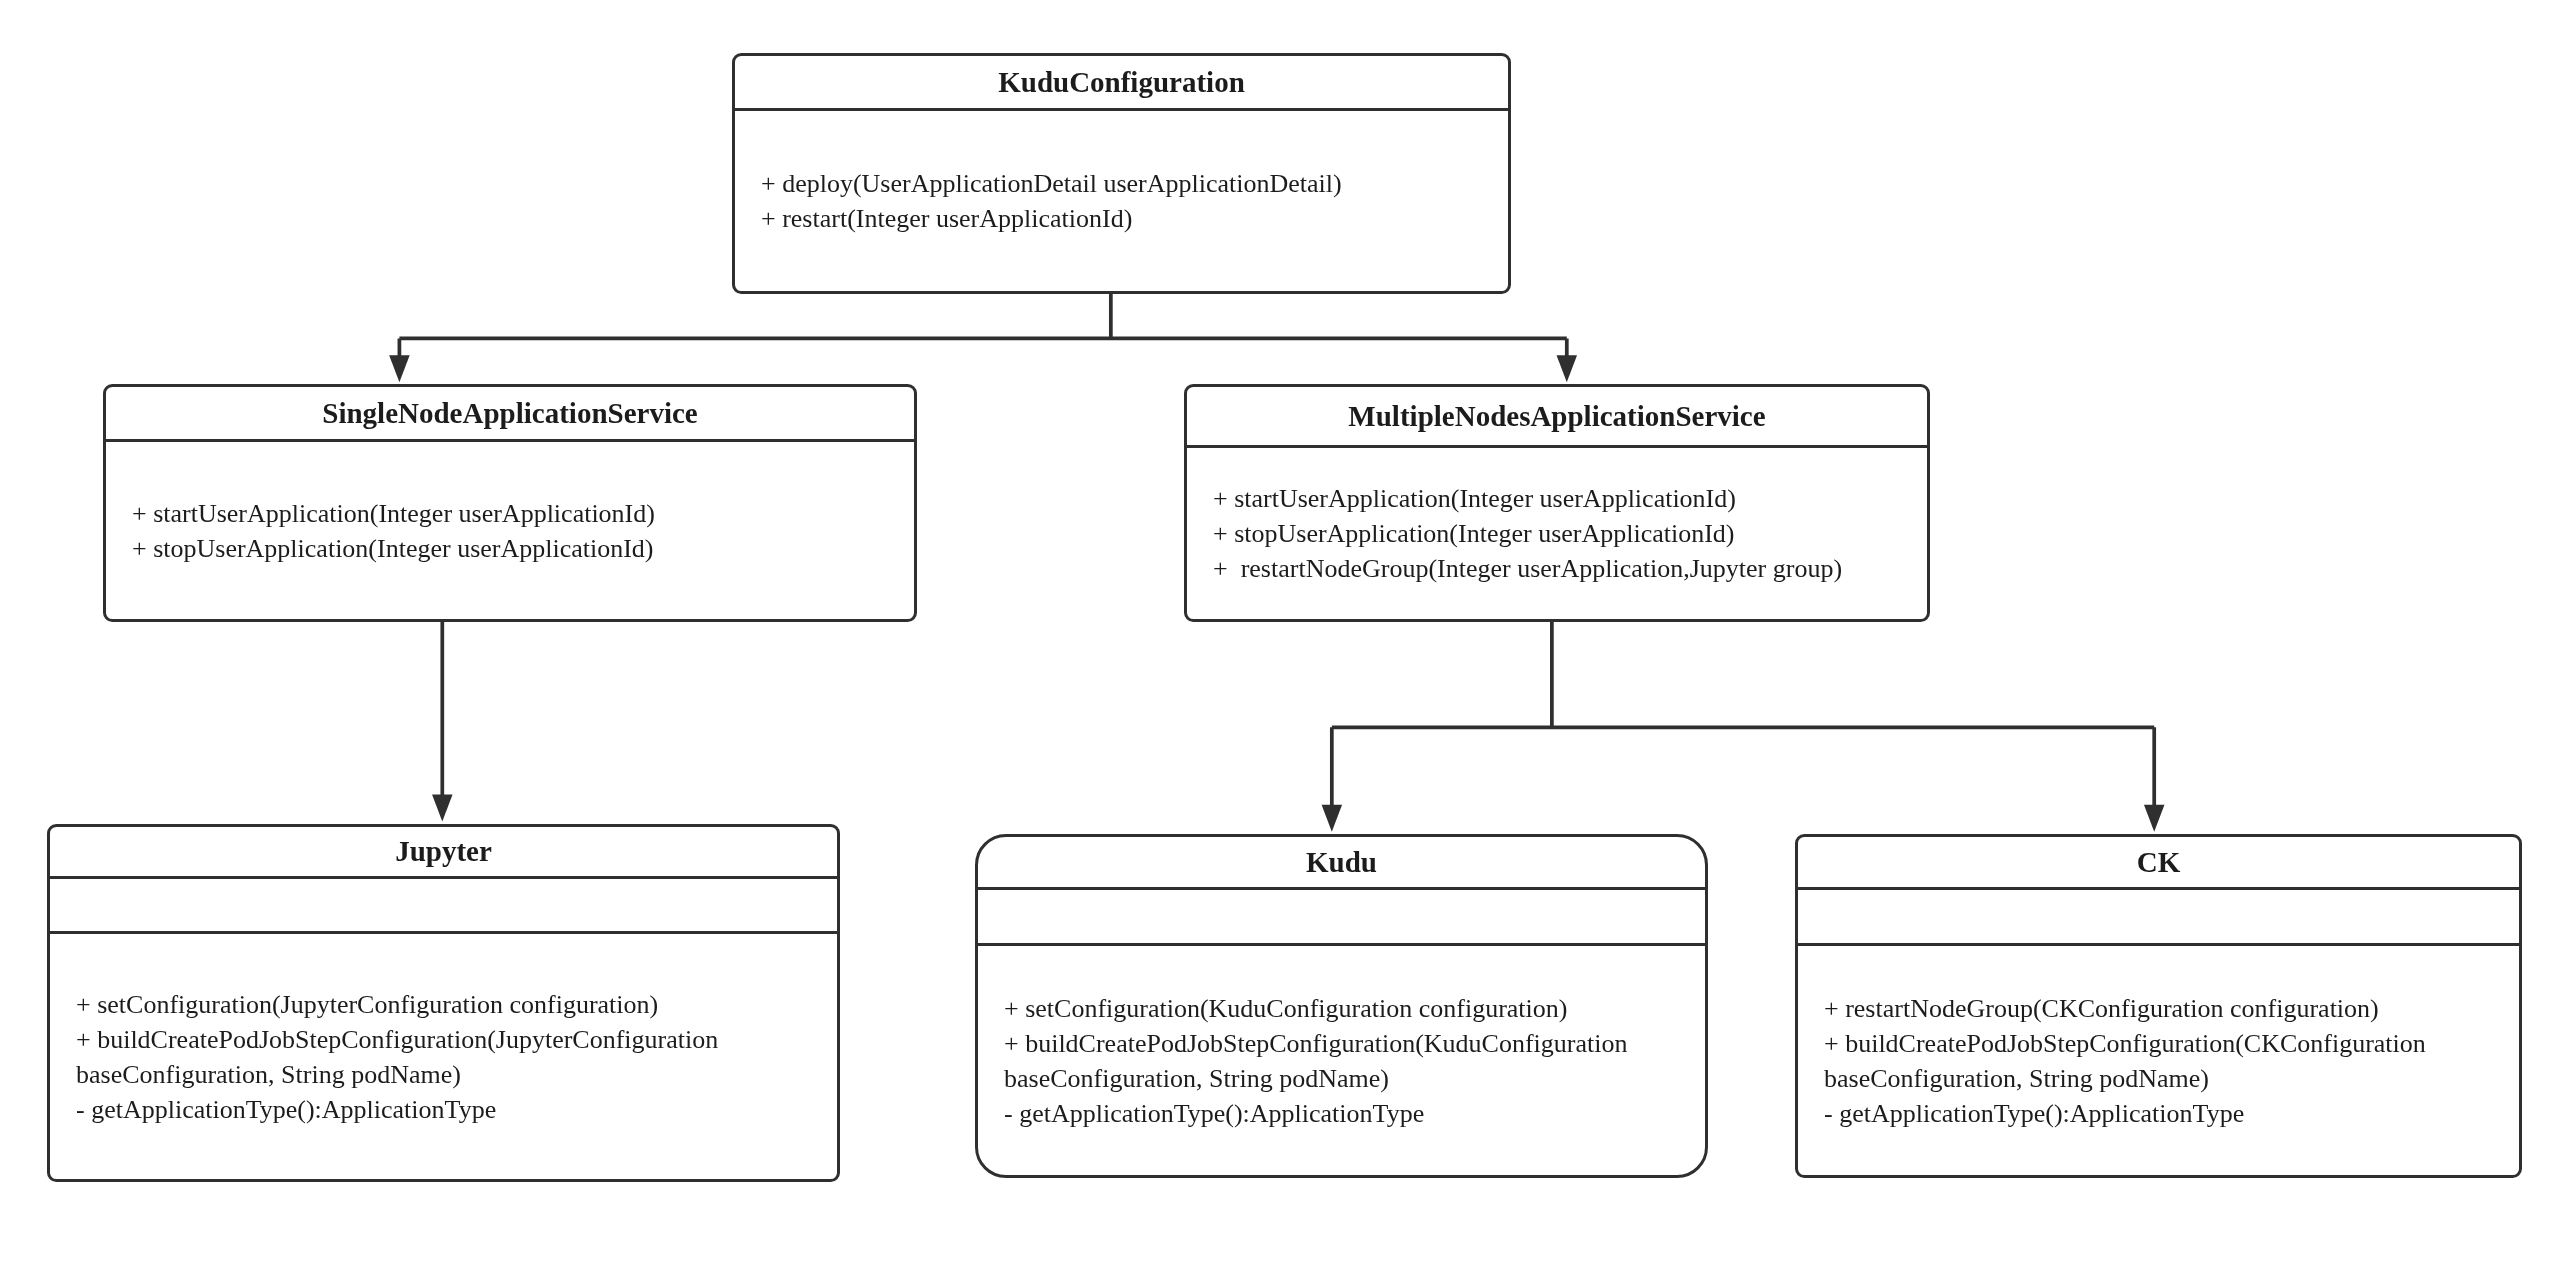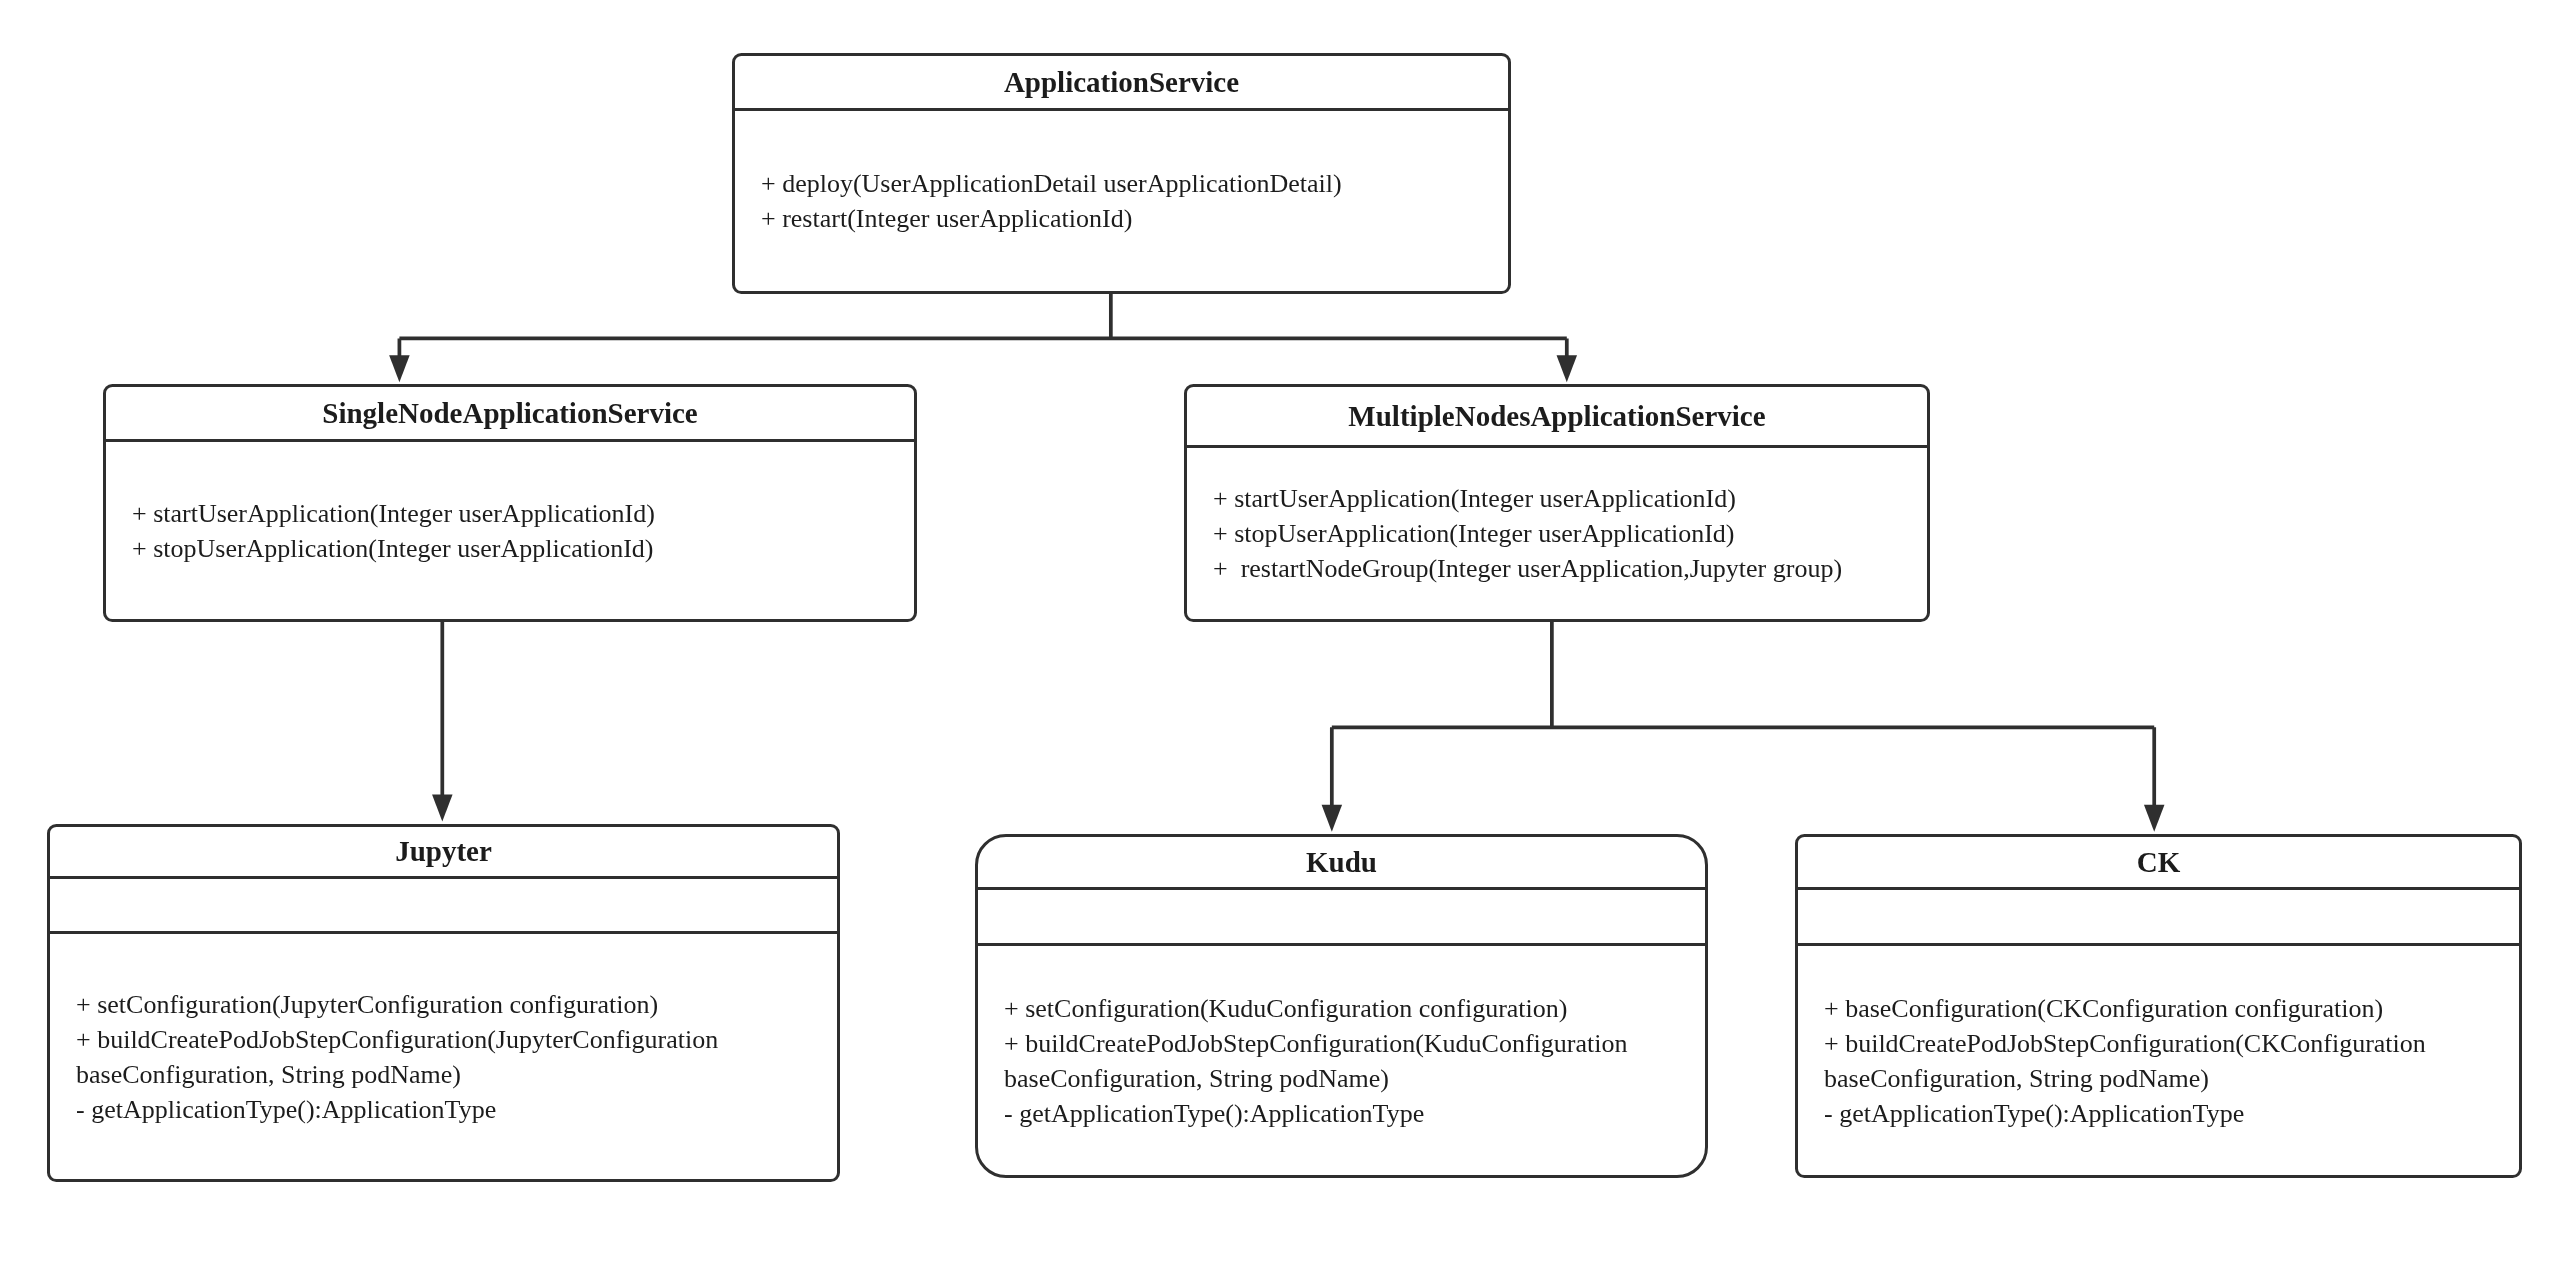--- a/index.html
+++ b/index.html
@@ -81,21 +81,21 @@
 
     <path stroke="#2f2f2f" d="M474 667 V856" fill="none" stroke-width="4"></path>
     <polygon fill="#2f2f2f" points="474,881 463,852 485,852"></polygon>
 
     <path stroke="#2f2f2f" d="M1664 667 V780 M1428 780 H2310 M1428 780 V866 M2310 780 V866" fill="none" stroke-width="4"></path>
     <polygon fill="#2f2f2f" points="1428,892 1417,863 1439,863"></polygon>
     <polygon fill="#2f2f2f" points="2310,892 2299,863 2321,863"></polygon>
   </svg>
 
   <div class="class-box box-as">
-    <div class="class-title">ApplicationService</div>
+    <div class="class-title">KuduConfiguration</div>
     <div class="methods">
       <div class="method">+ deploy(UserApplicationDetail userApplicationDetail)</div>
       <div class="method">+ restart(Integer userApplicationId)</div>
     </div>
   </div>
 
   <div class="class-box box-sn">
     <div class="class-title">SingleNodeApplicationService</div>
     <div class="methods">
       <div class="method">+ startUserApplication(Integer userApplicationId)</div>
@@ -129,20 +129,20 @@
       <div class="method">+ setConfiguration(KuduConfiguration configuration)</div>
       <div class="method">+ buildCreatePodJobStepConfiguration(KuduConfiguration baseConfiguration, String podName)</div>
       <div class="method">- getApplicationType():ApplicationType</div>
     </div>
   </div>
 
   <div class="class-box box-ck">
     <div class="class-title">CK</div>
     <div class="attrs"></div>
     <div class="methods">
-      <div class="method">+ baseConfiguration(CKConfiguration configuration)</div>
+      <div class="method">+ restartNodeGroup(CKConfiguration configuration)</div>
       <div class="method">+ buildCreatePodJobStepConfiguration(CKConfiguration baseConfiguration, String podName)</div>
       <div class="method">- getApplicationType():ApplicationType</div>
     </div>
   </div>
 
 </div>
 
 
 </body></html>

